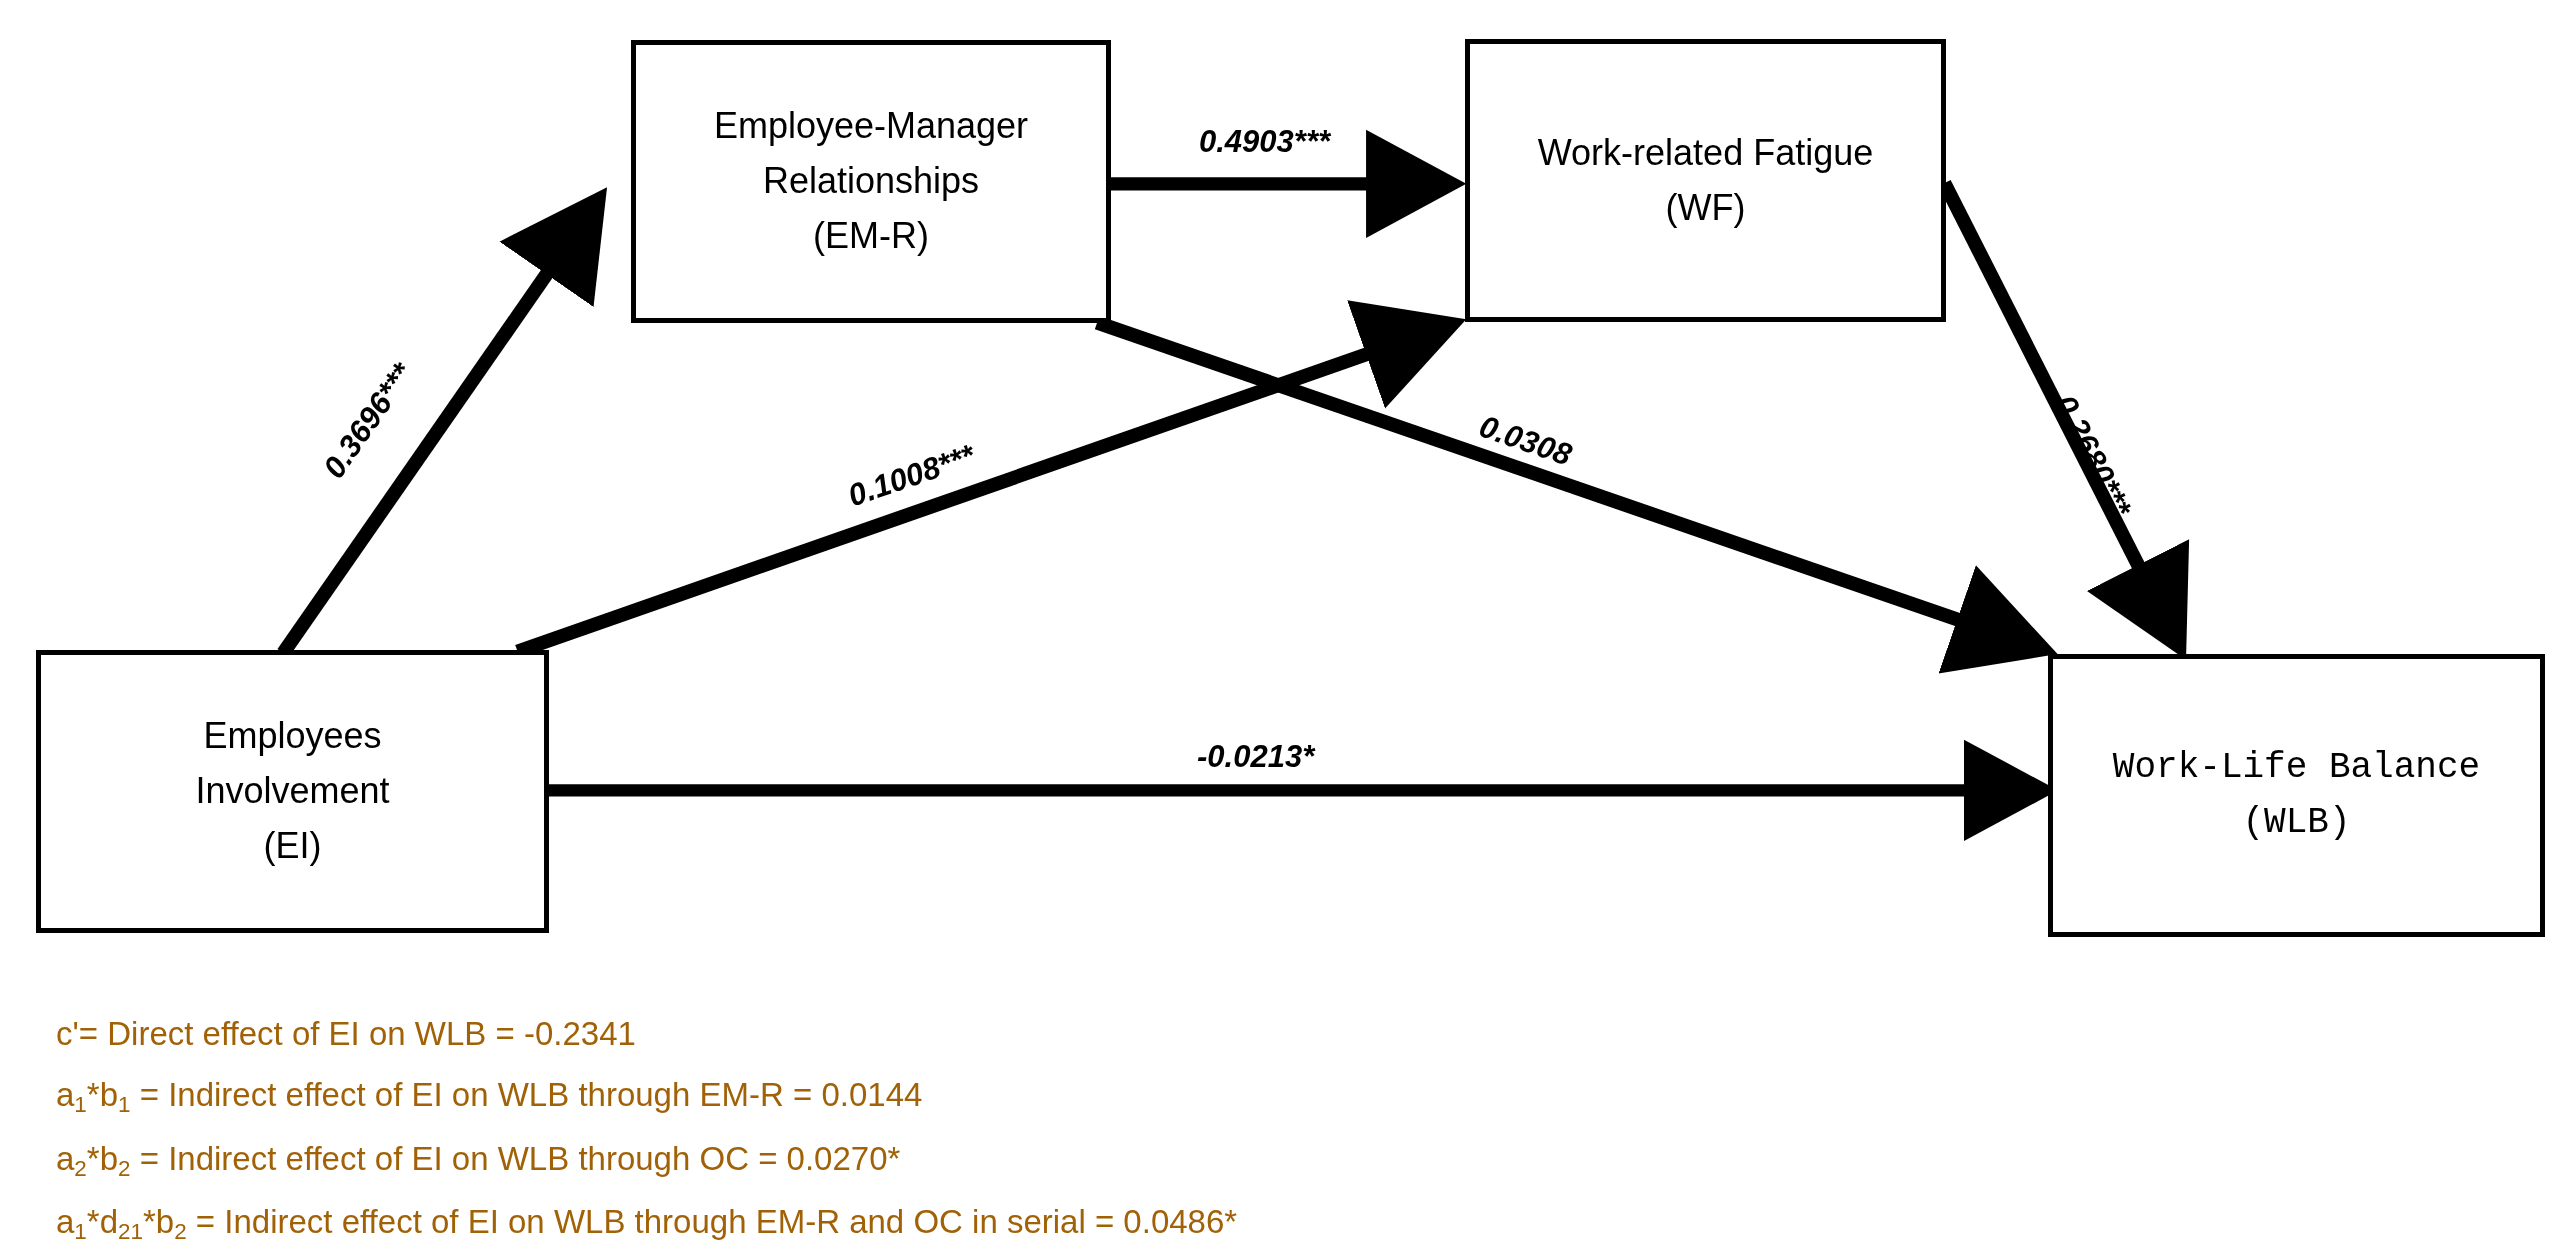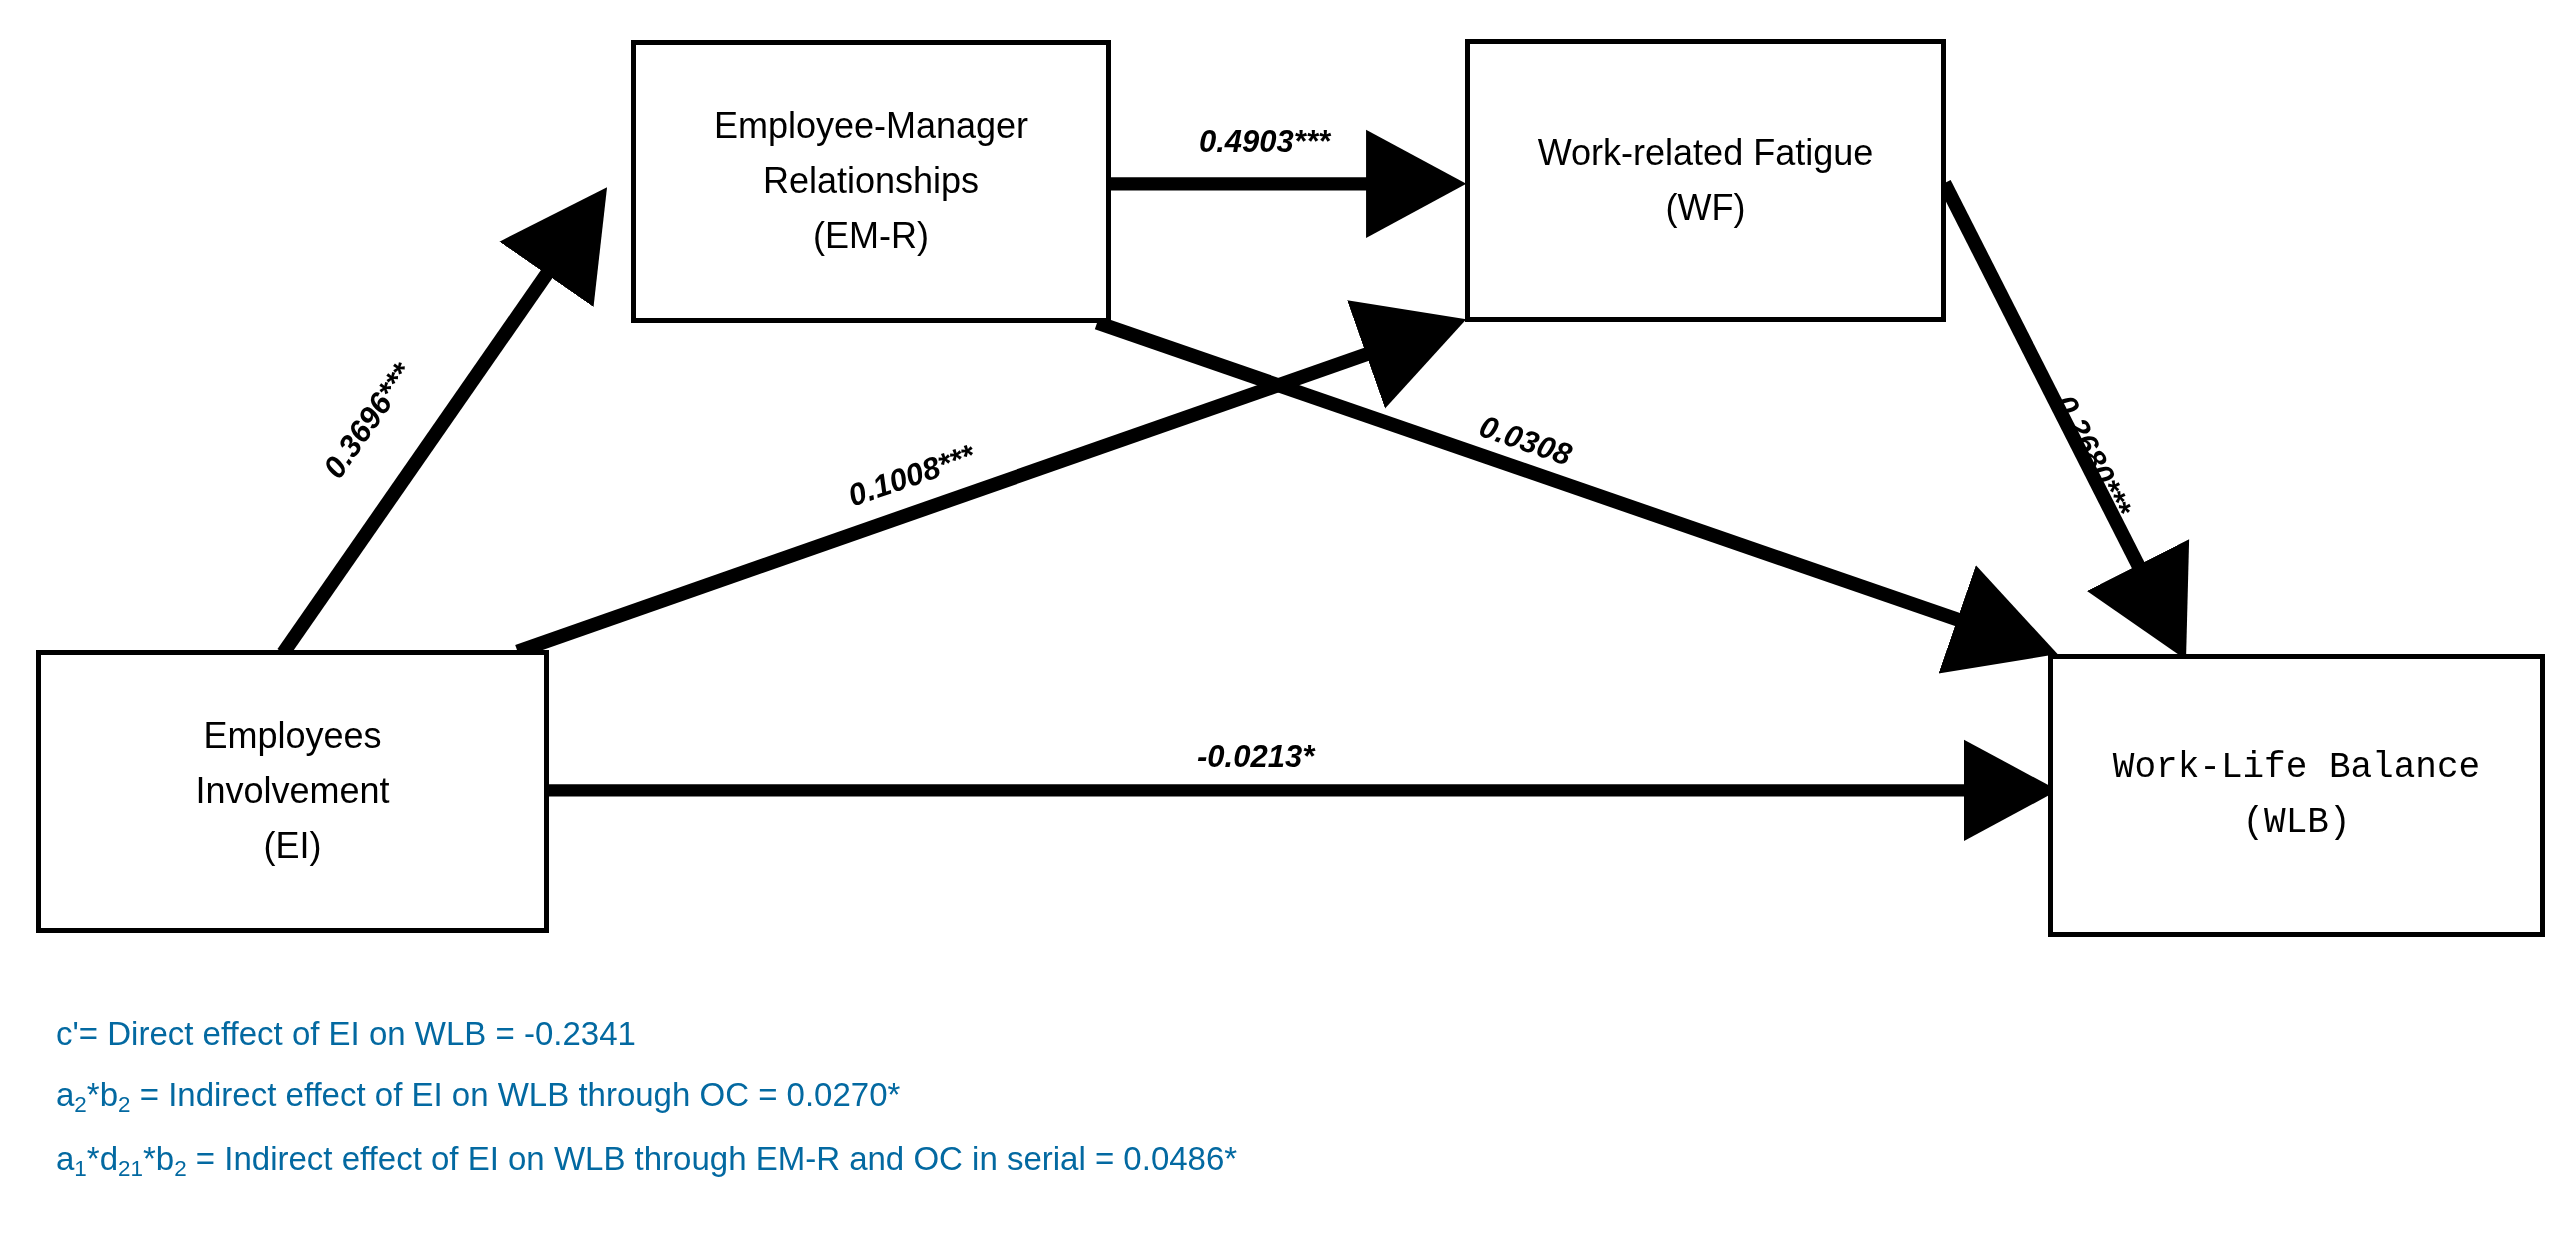--- a/index.html
+++ b/index.html
@@ -59,21 +59,21 @@
     position: absolute;
     left: 56px;
     top: 1009px;
     width: 2444px;
     z-index: 6;
   }
   .note-line {
     font-size: 33px;
     line-height: 1.52;
     white-space: nowrap;
-    color: #0369a1;
+    color: #a16207;
     margin: 0 0 11px 0;
   }
   .note-line sub {
     font-size: 0.68em;
     vertical-align: -0.28em;
   }
 </style>
 </head>
 <body>
 
@@ -147,20 +147,23 @@
   <div class="edge-label" style="left:2027px; top:438px; transform:rotate(63deg);">0.2680***</div>
 
   <div class="edge-label" style="left:1197px; top:739px;">-0.0213*</div>
 
   <div id="notes">
 
     <p class="note-line">
       <span>c'</span><span>= Direct effect of EI on WLB = -0.2341</span>
     </p>
 
+    <p class="note-line">
+      <span>a</span><sub>1</sub><span>*b</span><sub>1</sub><span> = Indirect effect of EI on WLB through EM-R = 0.0144</span>
+    </p>
 
     <p class="note-line">
       <span>a</span><sub>2</sub><span>*b</span><sub>2</sub><span> = Indirect effect of EI on WLB through OC = 0.0270*</span>
     </p>
 
     <p class="note-line">
       <span>a</span><sub>1</sub><span>*d</span><sub>21</sub><span>*b</span><sub>2</sub><span> = Indirect effect of EI on WLB through EM-R and OC in serial = 0.0486*</span>
     </p>
 
   </div>

